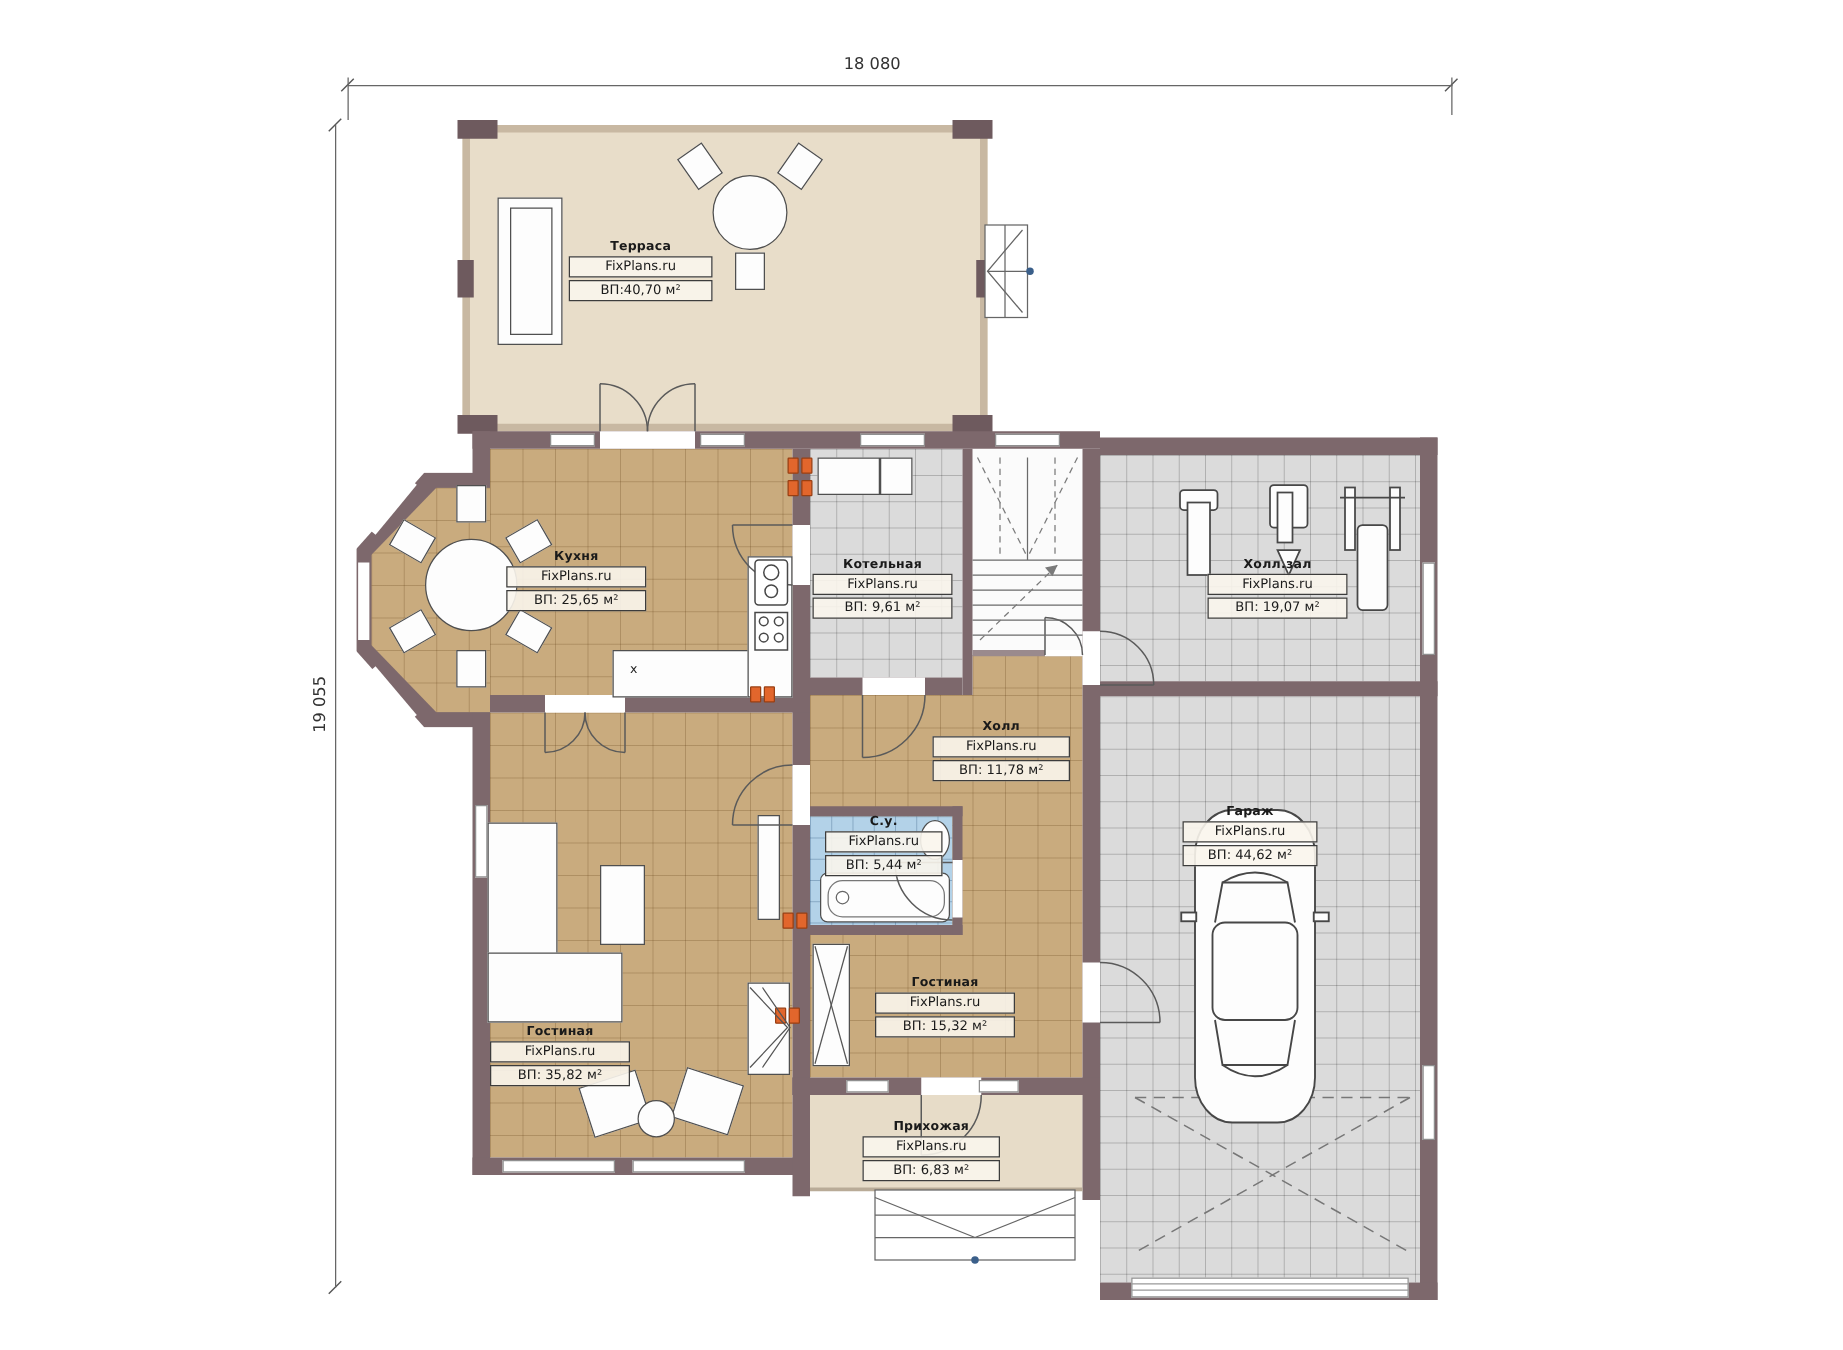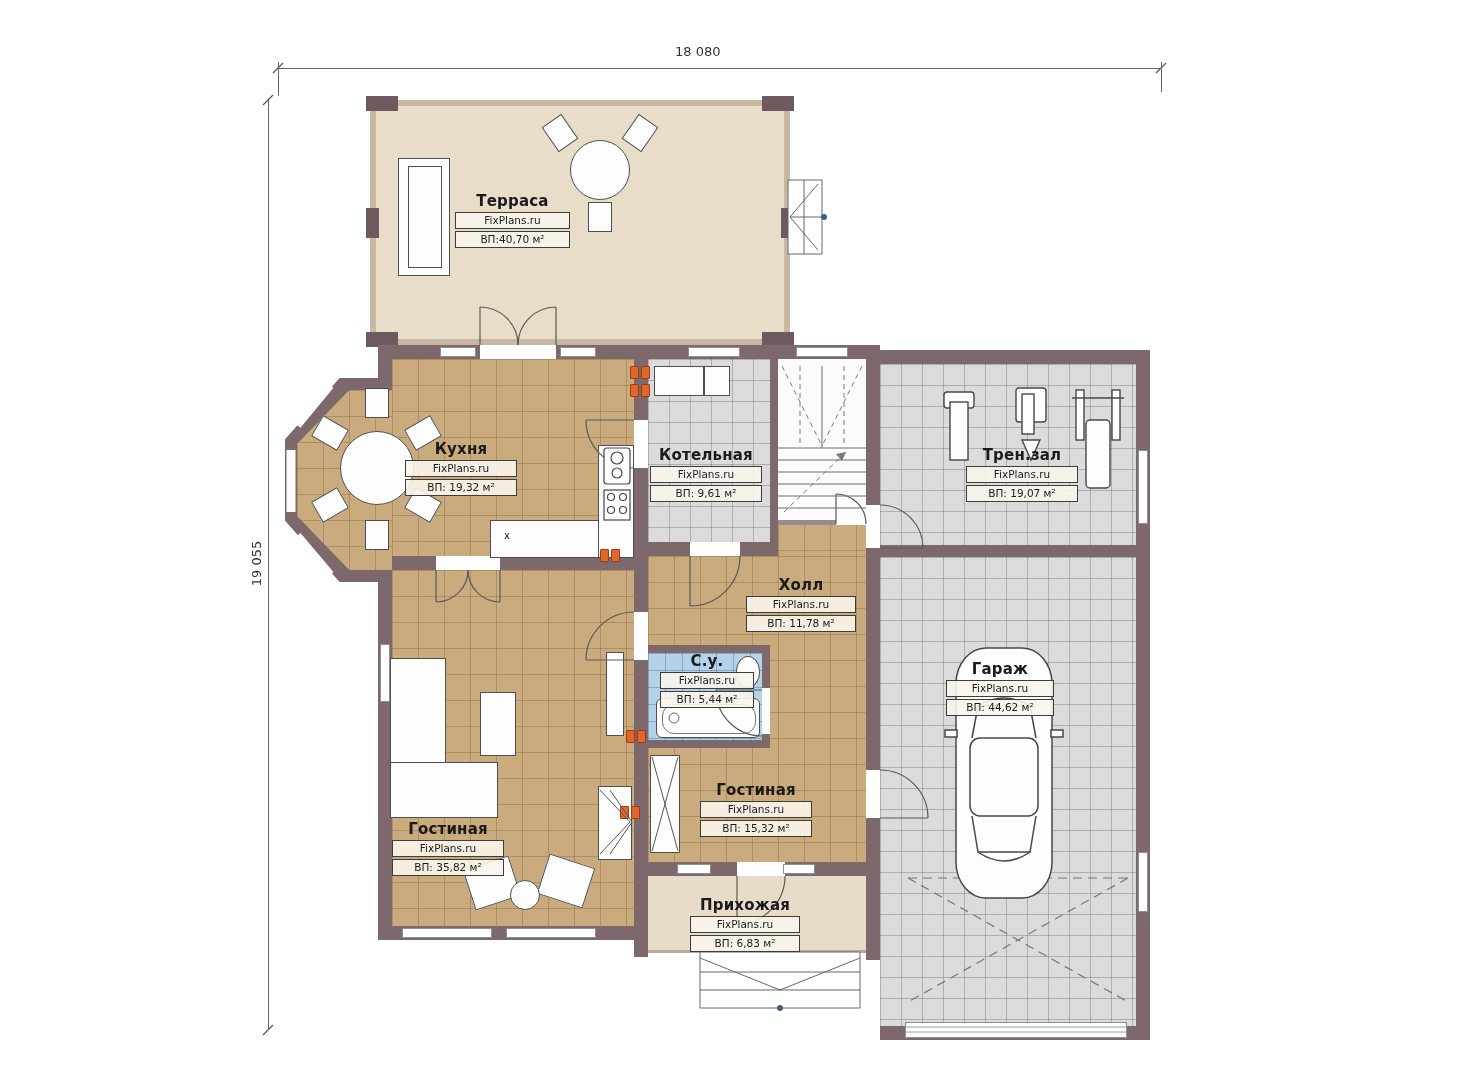--- a/index.html
+++ b/index.html
@@ -22,21 +22,21 @@
                      linear-gradient(90deg,rgba(30,70,110,.30) 1px,transparent 1px);
     background-size:17px 17px;}
   .floor-beige{background:#e7dcc8;}
   .floor-white{background:#fbfbfb;}
   .win{position:absolute;background:#ffffff;border:1px solid #8f8f8f;box-sizing:border-box;z-index:4;}
   .furn{position:absolute;background:#fdfdfd;border:1.5px solid #4f4f4f;box-sizing:border-box;z-index:5;}
   .round{border-radius:50%;}
   .terrace{position:absolute;border:6px solid #c8b8a2;background:#e8ddc9;box-sizing:border-box;z-index:1;}
   .tcol{position:absolute;background:#6e5a5e;z-index:2;}
   .label{position:absolute;text-align:center;color:#1a1a1a;z-index:8;}
-  .label .rname{font-weight:bold;font-size:15px;margin-bottom:2px;letter-spacing:.2px;}
+  .label .rname{font-weight:bold;font-size:10px;margin-bottom:2px;letter-spacing:.2px;}
   .label .box{border:1px solid #3c3c3c;background:rgba(249,245,236,.9);font-size:10.5px;
               padding:1px 3px;margin-top:2px;line-height:1.25;}
   .rad{position:absolute;display:flex;gap:2px;z-index:6;}
   .rad i{width:7px;height:11px;background:#e2662c;border:1px solid #993f12;display:block;border-radius:1px;}
   .dimtext{position:absolute;color:#333;font-size:13px;z-index:9;}
   .dimline{position:absolute;background:#666;z-index:9;}
   .svglayer{position:absolute;left:0;top:0;z-index:7;pointer-events:none;}
   .note{position:absolute;font-size:10px;color:#222;z-index:8;}
 </style>
 </head>
@@ -325,43 +325,43 @@
   </div>
 
   <div class="label" style="left:455px;top:192px;width:115px">
     <div class="rname">Терраса</div>
     <div class="box">FixPlans.ru</div>
     <div class="box">ВП:40,70 м²</div>
   </div>
   <div class="label" style="left:405px;top:440px;width:112px">
     <div class="rname">Кухня</div>
     <div class="box">FixPlans.ru</div>
-    <div class="box">ВП: 19,32 м²</div>
+    <div class="box">ВП: 25,65 м²</div>
   </div>
   <div class="label" style="left:650px;top:446px;width:112px">
     <div class="rname">Котельная</div>
     <div class="box">FixPlans.ru</div>
     <div class="box">ВП: 9,61 м²</div>
   </div>
   <div class="label" style="left:966px;top:446px;width:112px">
-    <div class="rname">Трен.зал</div>
+    <div class="rname">Холл.зал</div>
     <div class="box">FixPlans.ru</div>
     <div class="box">ВП: 19,07 м²</div>
   </div>
   <div class="label" style="left:746px;top:576px;width:110px">
     <div class="rname">Холл</div>
     <div class="box">FixPlans.ru</div>
     <div class="box">ВП: 11,78 м²</div>
   </div>
   <div class="label" style="left:660px;top:652px;width:94px">
     <div class="rname">С.у.</div>
     <div class="box">FixPlans.ru</div>
     <div class="box">ВП: 5,44 м²</div>
   </div>
-  <div class="label" style="left:946px;top:660px;width:108px">
+  <div class="label" style="left:946px;top:644px;width:108px">
     <div class="rname">Гараж</div>
     <div class="box">FixPlans.ru</div>
     <div class="box">ВП: 44,62 м²</div>
   </div>
   <div class="label" style="left:392px;top:820px;width:112px">
     <div class="rname">Гостиная</div>
     <div class="box">FixPlans.ru</div>
     <div class="box">ВП: 35,82 м²</div>
   </div>
   <div class="label" style="left:700px;top:781px;width:112px">

